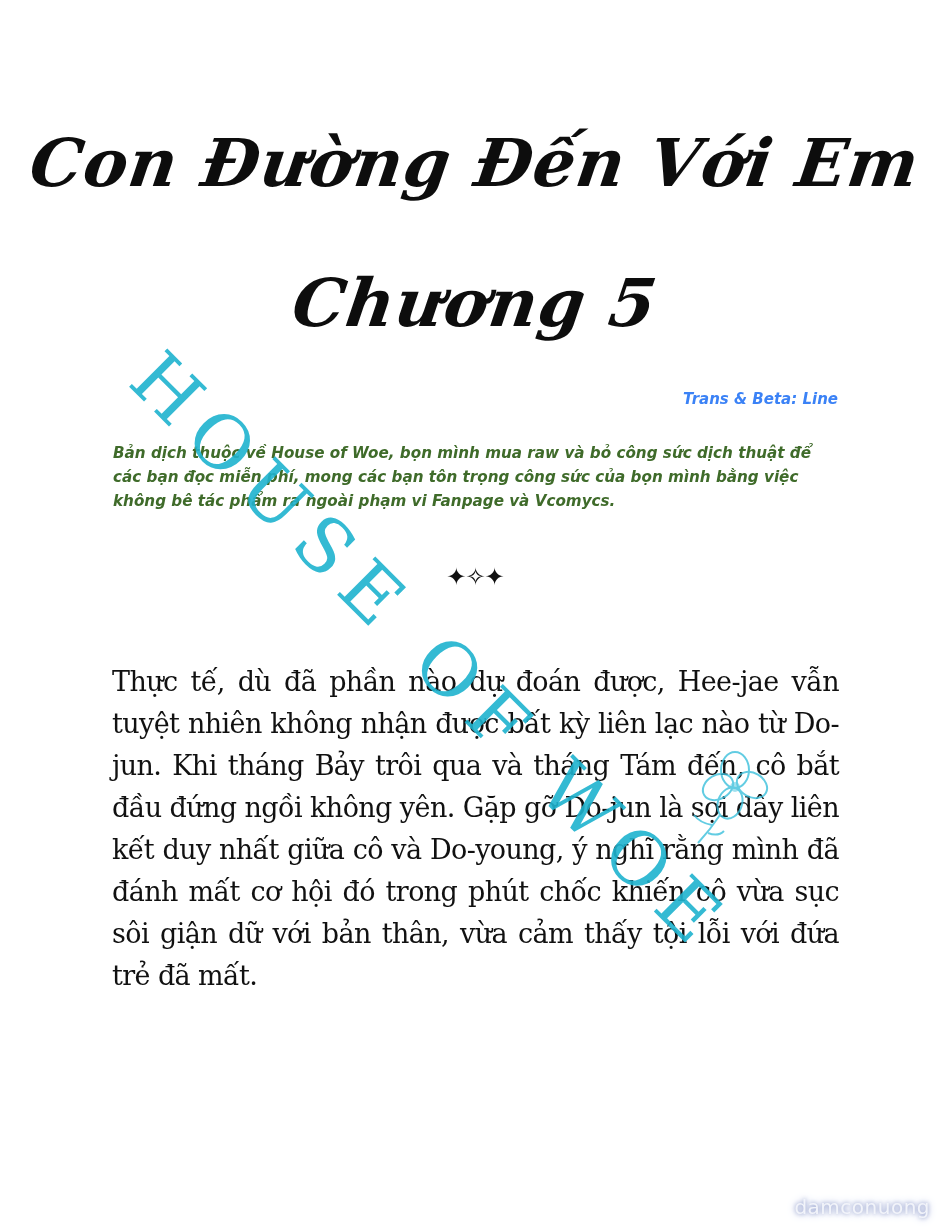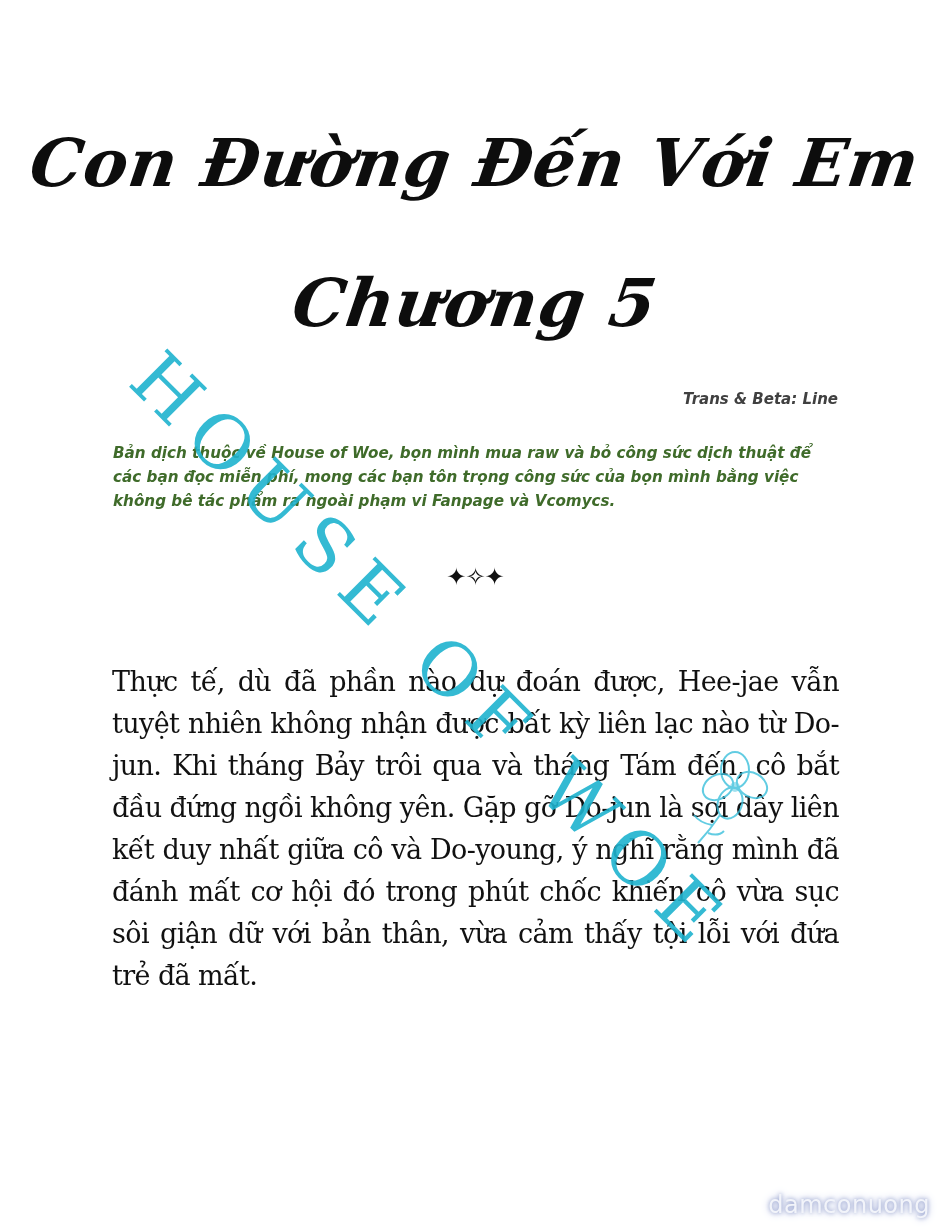--- a/index.html
+++ b/index.html
@@ -43,21 +43,21 @@
       line-height: 90px;
     }
     .credit {
       position: absolute;
       right: 112px;
       top: 390px;
       font-family: "DejaVu Sans", sans-serif;
       font-style: italic;
       font-weight: bold;
       font-size: 15px;
-      color: #404040;
+      color: #3b82f6;
     }
     .disclaimer {
       position: absolute;
       left: 113px;
       top: 441px;
       width: 730px;
       font-family: "DejaVu Sans", sans-serif;
       font-style: italic;
       font-weight: bold;
       font-size: 15.2px;
@@ -111,21 +111,21 @@
       width: 90px;
       height: 100px;
       pointer-events: none;
       opacity: 0.8;
     }
     .site-mark {
       position: absolute;
       right: 20px;
       bottom: 10px;
       font-family: "DejaVu Sans", sans-serif;
-      font-size: 24px;
+      font-size: 20px;
       color: #f2f4fa;
       letter-spacing: 0.5px;
       text-shadow: 0 0 4px #8a97c8, 0 0 8px #aab4dc;
     }
   </style>
 </head>
 <body>
 
 <div class="page">
 

